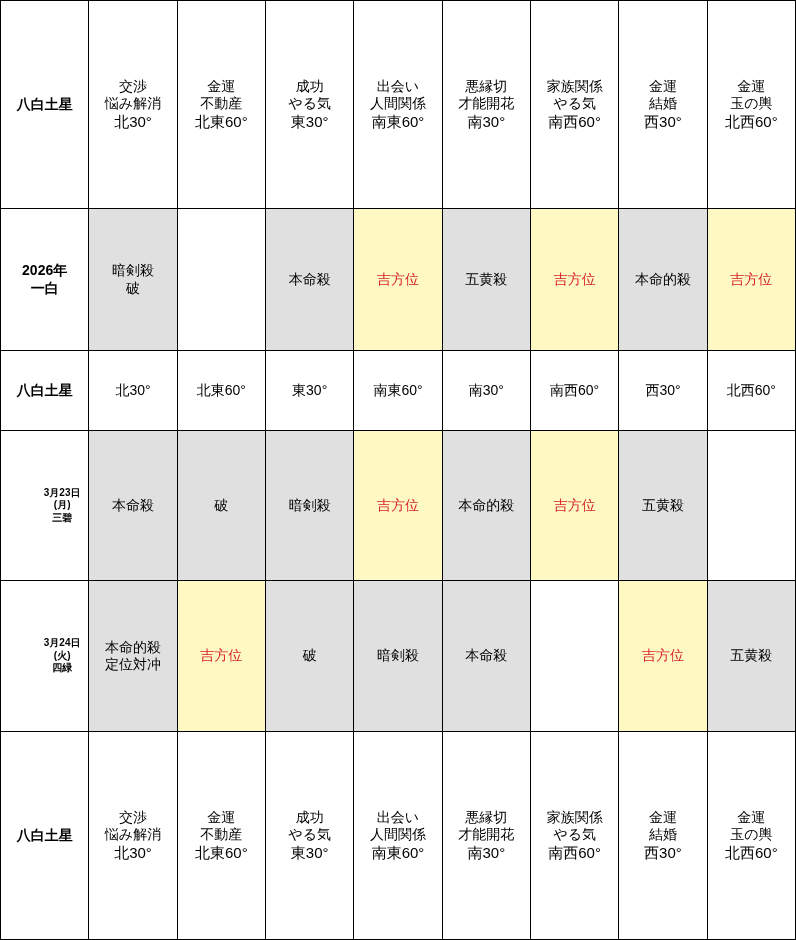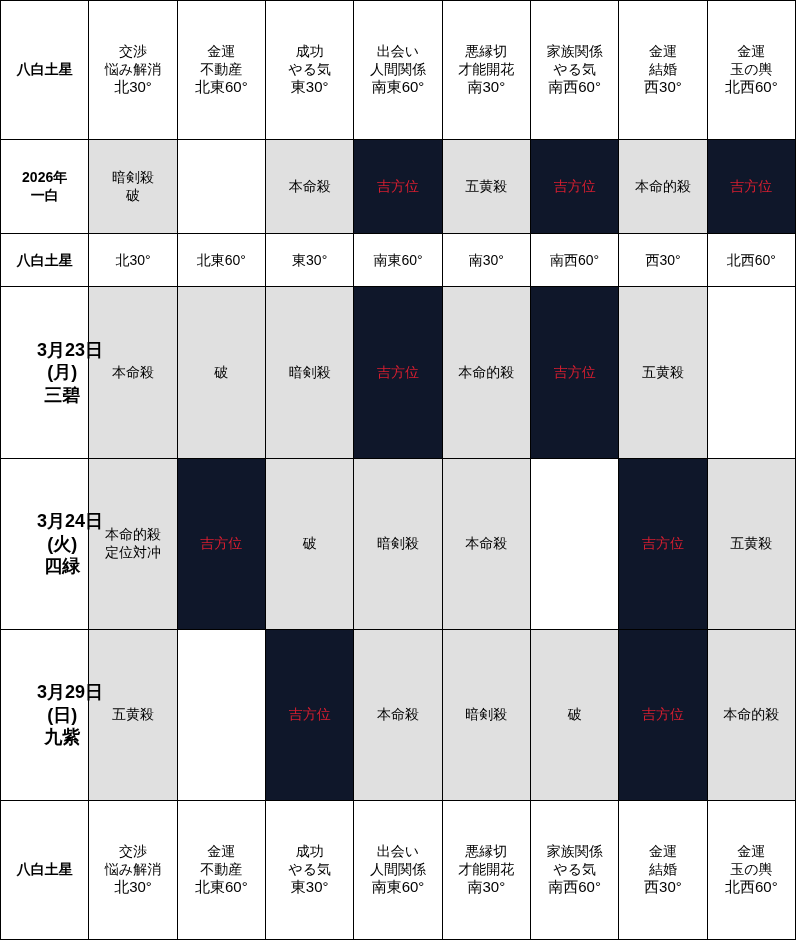--- a/index.html
+++ b/index.html
@@ -43,33 +43,33 @@
     font-size: 15px;
     font-weight: normal;
   }
   td.dir {
     font-size: 14px;
   }
   td.shaded {
     background: #e0e0e0;
   }
   td.lucky {
-    background: #0f172a;
+    background: #fef9c3;
     color: #d81e30;
   }
   td.blank {
     background: #ffffff;
   }
   td.rowhead {
     font-size: 14px;
     line-height: 1.5;
     font-weight: bold;
   }
   td.rowhead.small {
-    font-size: 18px;
+    font-size: 10px;
     padding-left: 36px;
   }
 </style>
 </head>
 <body>
 
 <table class="kyusei">
   <colgroup>
     <col class="c0">
       <col class="cx">
@@ -144,32 +144,20 @@
 定位対冲</td>
         <td class="lucky">吉方位</td>
         <td class="shaded">破</td>
         <td class="shaded">暗剣殺</td>
         <td class="shaded">本命殺</td>
         <td class="blank"></td>
         <td class="lucky">吉方位</td>
         <td class="shaded">五黄殺</td>
       </tr>
       <tr>
-        <td class="rowhead small">3月29日(日)
-九紫</td>
-        <td class="shaded">五黄殺</td>
-        <td class="blank"></td>
-        <td class="lucky">吉方位</td>
-        <td class="shaded">本命殺</td>
-        <td class="shaded">暗剣殺</td>
-        <td class="shaded">破</td>
-        <td class="lucky">吉方位</td>
-        <td class="shaded">本命的殺</td>
-      </tr>
-      <tr>
         <td class="rowhead">八白土星</td>
         <td class="head"><div>交渉
 悩み解消</div><div class="big">北30°</div></td>
         <td class="head"><div>金運
 不動産</div><div class="big">北東60°</div></td>
         <td class="head"><div>成功
 やる気</div><div class="big">東30°</div></td>
         <td class="head"><div>出会い
 人間関係</div><div class="big">南東60°</div></td>
         <td class="head"><div>悪縁切

